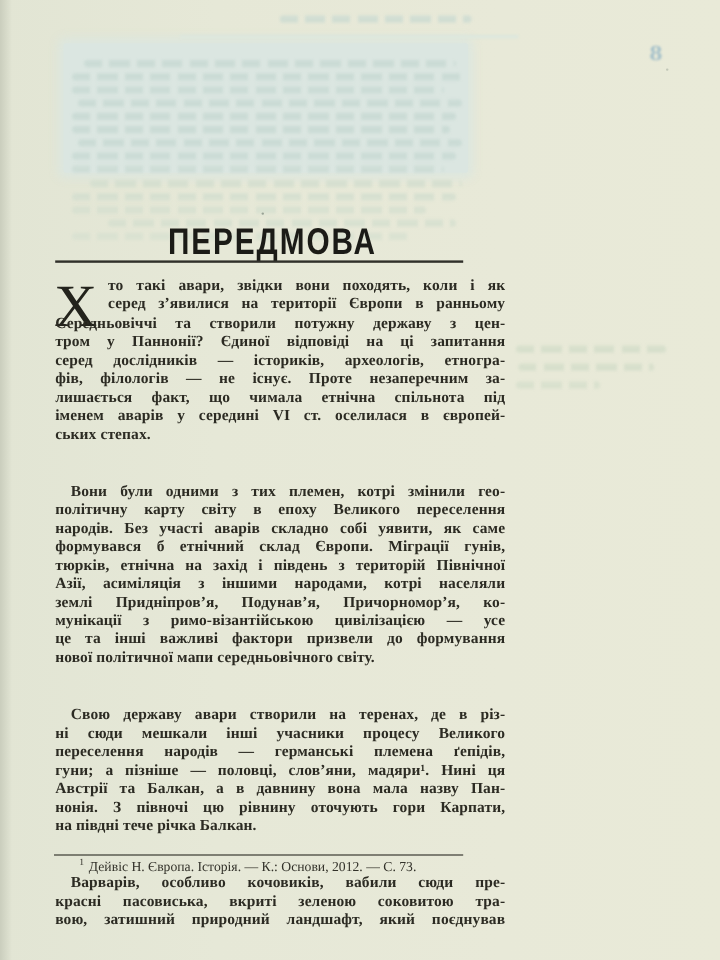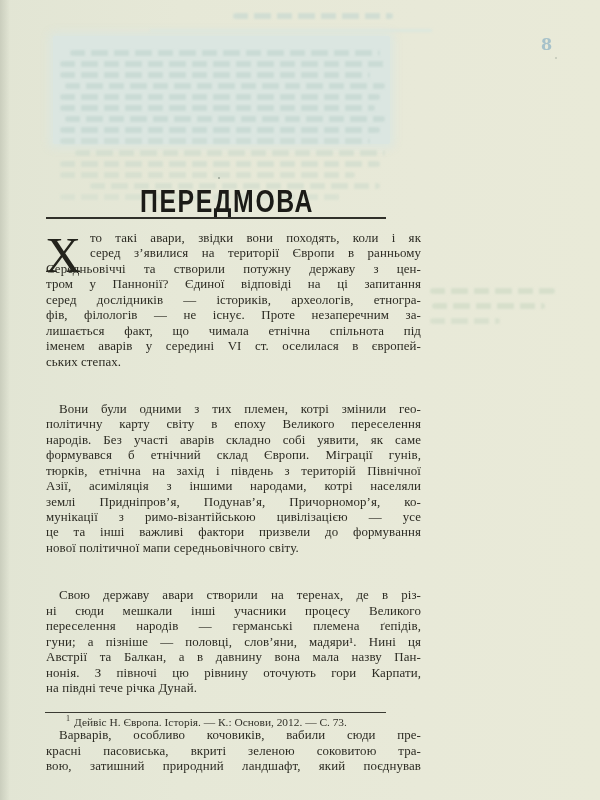--- a/index.html
+++ b/index.html
@@ -51,21 +51,21 @@
   }
   .dropcap{
     position:absolute;left:45px;top:230px;
     font-size:50px;line-height:1;color:#23231c;
   }
   .body-text{
     position:absolute;left:46px;top:231px;width:375px;
     font-size:12.9px;line-height:15.45px;
     color:#2c2b23;letter-spacing:0.1px;
   }
-  .paragraph{margin:0;}
+  .paragraph{margin:0;font-weight:bold;}
   .line{
     text-align:justify;text-align-last:justify;
     height:15.45px;overflow:hidden;
   }
   .line.beside-cap{margin-left:44px;}
   .line.first{text-indent:13px;margin-top:32px;}
   .line.short{text-align-last:left;}
   .footnote-rule{
     position:absolute;left:45px;top:712px;width:341px;height:1.3px;
     background:#3a3a32;
@@ -139,21 +139,21 @@
         <div class="line">це та інші важливі фактори призвели до формування</div>
         <div class="line short">нової політичної мапи середньовічного світу.</div>
       </div>
       <div class="paragraph">
         <div class="line first">Свою державу авари створили на теренах, де в різ-</div>
         <div class="line">ні сюди мешкали інші учасники процесу Великого</div>
         <div class="line">переселення народів — германські племена ґепідів,</div>
         <div class="line">гуни; а пізніше — половці, слов’яни, мадяри¹. Нині ця</div>
         <div class="line">Австрії та Балкан, а в давнину вона мала назву Пан-</div>
         <div class="line">нонія. З півночі цю рівнину оточують гори Карпати,</div>
-        <div class="line short">на півдні тече річка Дунай.</div>
+        <div class="line short">на півдні тече річка Балкан.</div>
       </div>
       <div class="paragraph">
         <div class="line first">Варварів, особливо кочовиків, вабили сюди пре-</div>
         <div class="line">красні пасовиська, вкриті зеленою соковитою тра-</div>
         <div class="line">вою, затишний природний ландшафт, який поєднував</div>
       </div>
     </div>
 
   <div class="footnote-rule"></div>
   <div class="footnote"><sup>1</sup><span>Дейвіс Н. Європа. Історія. — К.: Основи, 2012. — С. 73.</span></div>

